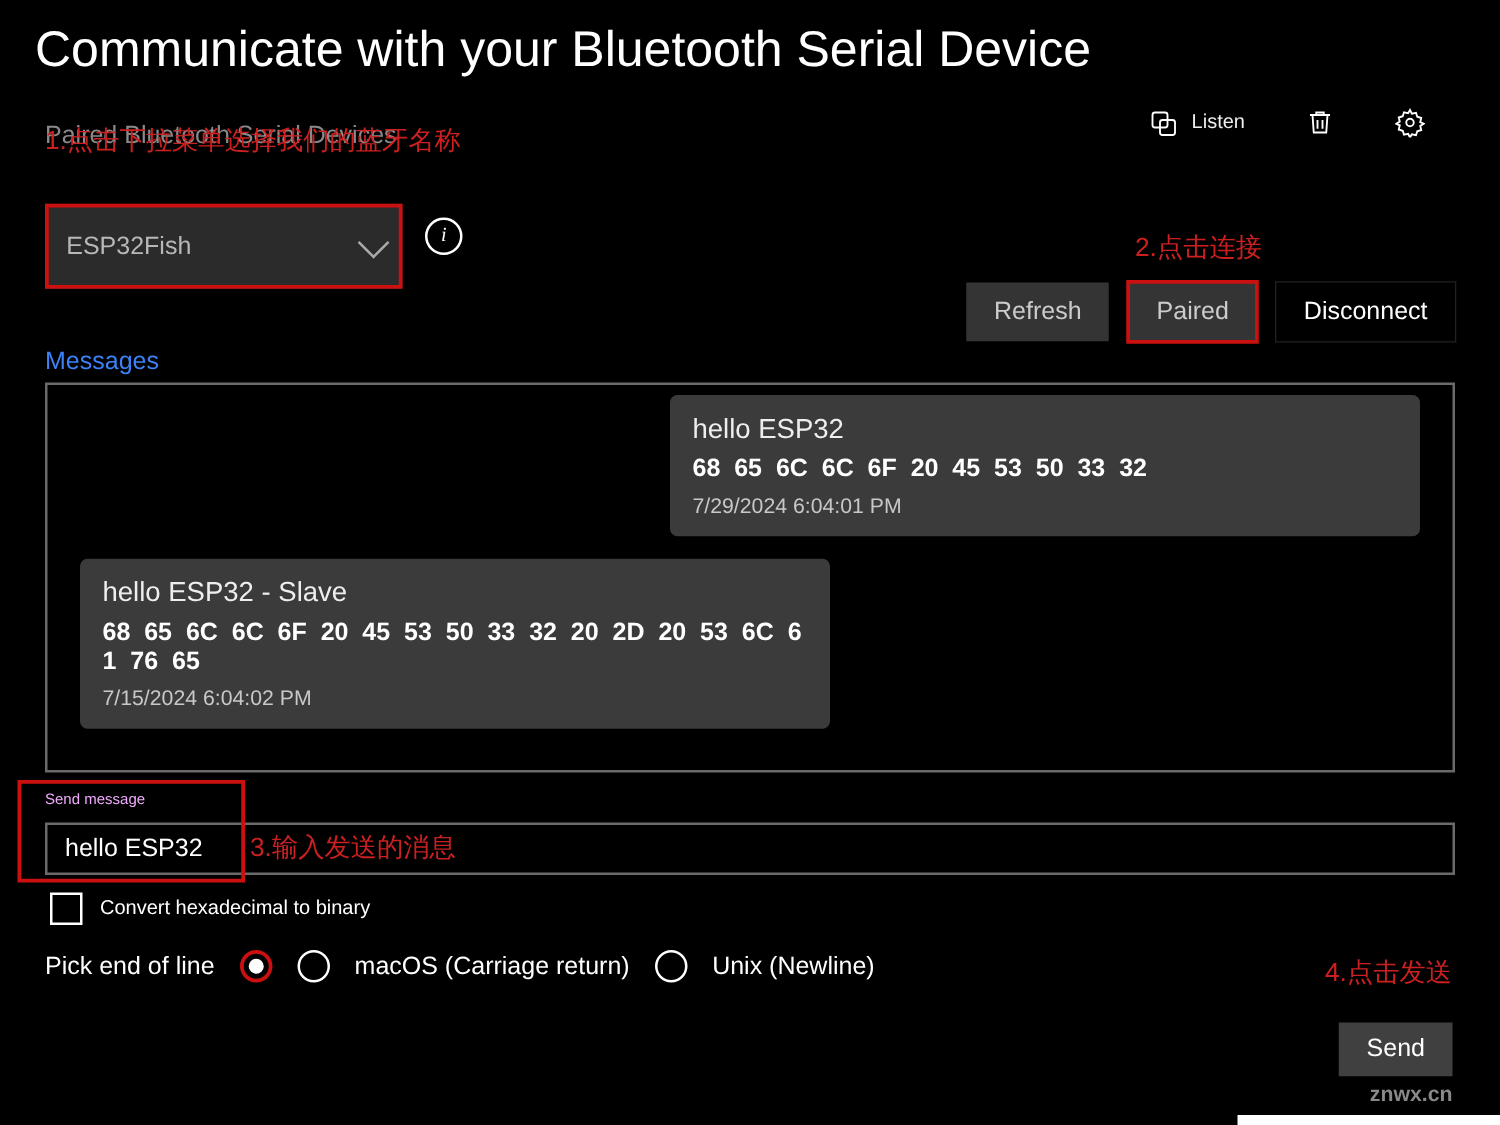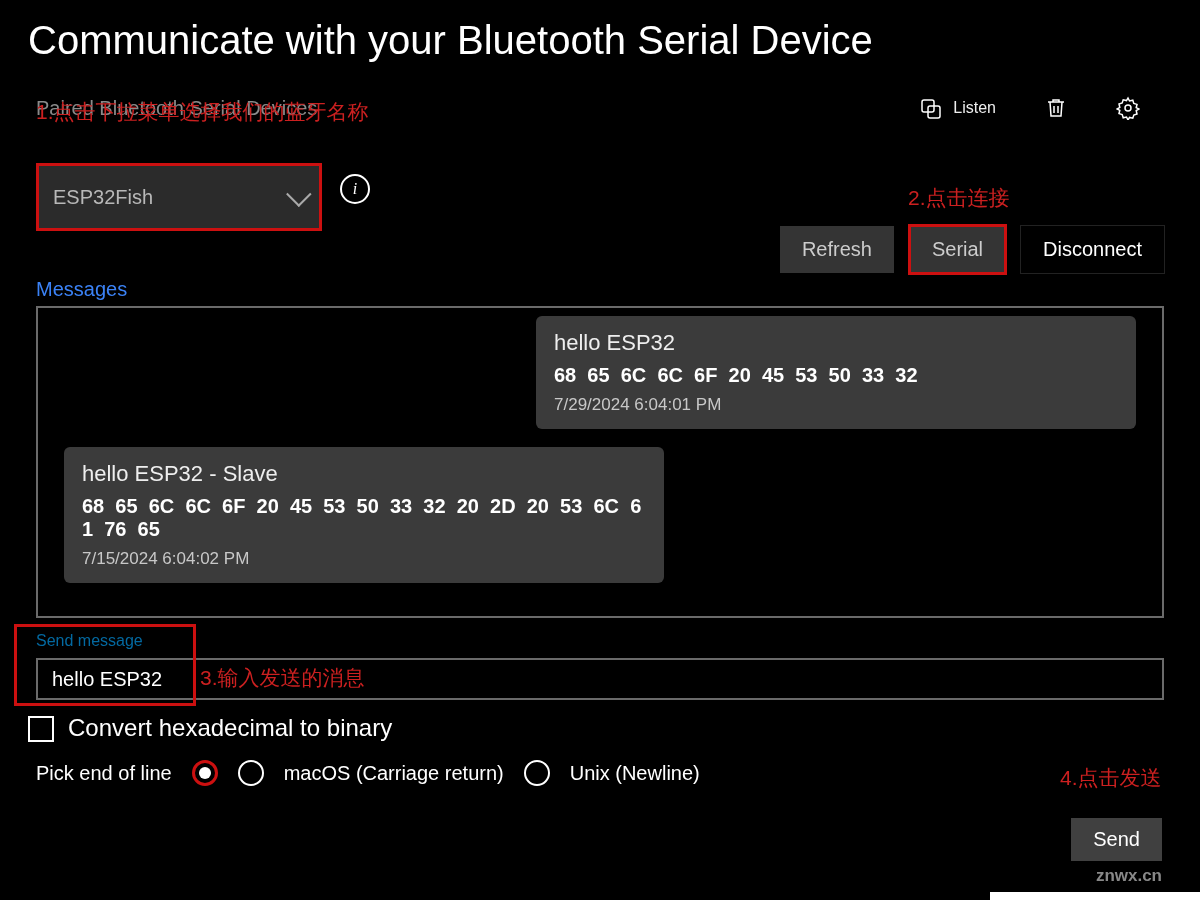--- a/index.html
+++ b/index.html
@@ -22,21 +22,21 @@
     font-size: 21px;
     font-weight: 400;
     position: absolute;
   }
   .ann1 { left: 36px; top: 98px; }
   .ann2 { left: 908px; top: 184px; }
   .ann3 { left: 200px; top: 664px; }
   .ann4 { left: 1060px; top: 764px; }
   .toolbar-right {
     position: absolute;
-    top: 96px;
+    top: 86px;
     right: 60px;
     display: flex;
     align-items: center;
     gap: 48px;
   }
   .tb-btn { display: flex; align-items: center; gap: 10px; color: #eee; }
   .tb-btn svg { width: 24px; height: 24px; stroke: #fff; fill: none; stroke-width: 1.5; }
   .section-label {
     color: #8a8a8a;
     font-size: 20px;
@@ -97,21 +97,21 @@
     background: #3b3b3b;
     border-radius: 6px;
     padding: 14px 18px;
     max-width: 600px;
   }
   .msg.out { margin-left: auto; margin-right: 20px; margin-top: 2px; }
   .msg.in { margin-left: 20px; margin-top: 18px; }
   .msg .text { font-size: 22px; color: #eee; margin-bottom: 8px; }
   .msg .hex { font-size: 20px; font-weight: 600; letter-spacing: 0px; color: #fff; margin-bottom: 8px; white-space: pre-wrap; word-break: break-all; }
   .msg .ts { font-size: 17px; color: #c8c8c8; }
-  .label-send { position: absolute; left: 36px; top: 632px; color:#0369a1; font-size:16px; }
+  .label-send { position: absolute; left: 36px; top: 632px; color:#f0abfc; font-size:12px; }
   .send-wrap {
     position: absolute;
     left: 36px; top: 658px;
     width: 1128px; height: 42px;
     border: 2px solid #6a6a6a;
     display:flex; align-items:center;
     padding: 0 14px;
   }
   .send-wrap input {
     background: transparent; border: none; outline: none;
@@ -119,23 +119,23 @@
   }
   .redbox-send {
     position: absolute;
     left: 14px; top: 624px;
     width: 182px; height: 82px;
     border: 3px solid #cc1010;
     pointer-events: none;
   }
   .convert-row {
     position: absolute;
-    left: 28px; top: 714px;
-    display: flex; align-items: flex-end; gap: 14px;
-    font-size: 24px;
+    left: 40px; top: 714px;
+    display: flex; align-items: center; gap: 14px;
+    font-size: 16px;
   }
   .checkbox {
     width: 26px; height: 26px; border: 2px solid #fff;
   }
   .eol-row {
     position: absolute;
     left: 36px; top: 760px;
     display: flex; align-items: center; gap: 20px;
     font-size: 20px;
   }
@@ -194,21 +194,21 @@
 <div class="section-label label-devices">Paired Bluetooth Serial Devices</div>
 
 <div class="dropdown-wrap">
   <span class="val">ESP32Fish</span>
   <span class="chevron"></span>
 </div>
 <div class="info-icon">i</div>
 
 <div class="btn-row">
   <button class="btn">Refresh</button>
-  <button class="btn connect">Serial</button>
+  <button class="btn connect">Paired</button>
   <button class="btn disconnect">Disconnect</button>
 </div>
 
 <div class="label-messages">Messages</div>
 <div class="messages-box">
   <div class="msg out">
     <div class="text">hello ESP32</div>
     <div class="hex">68  65  6C  6C  6F  20  45  53  50  33  32</div>
     <div class="ts">7/29/2024 6:04:01 PM</div>
   </div>

